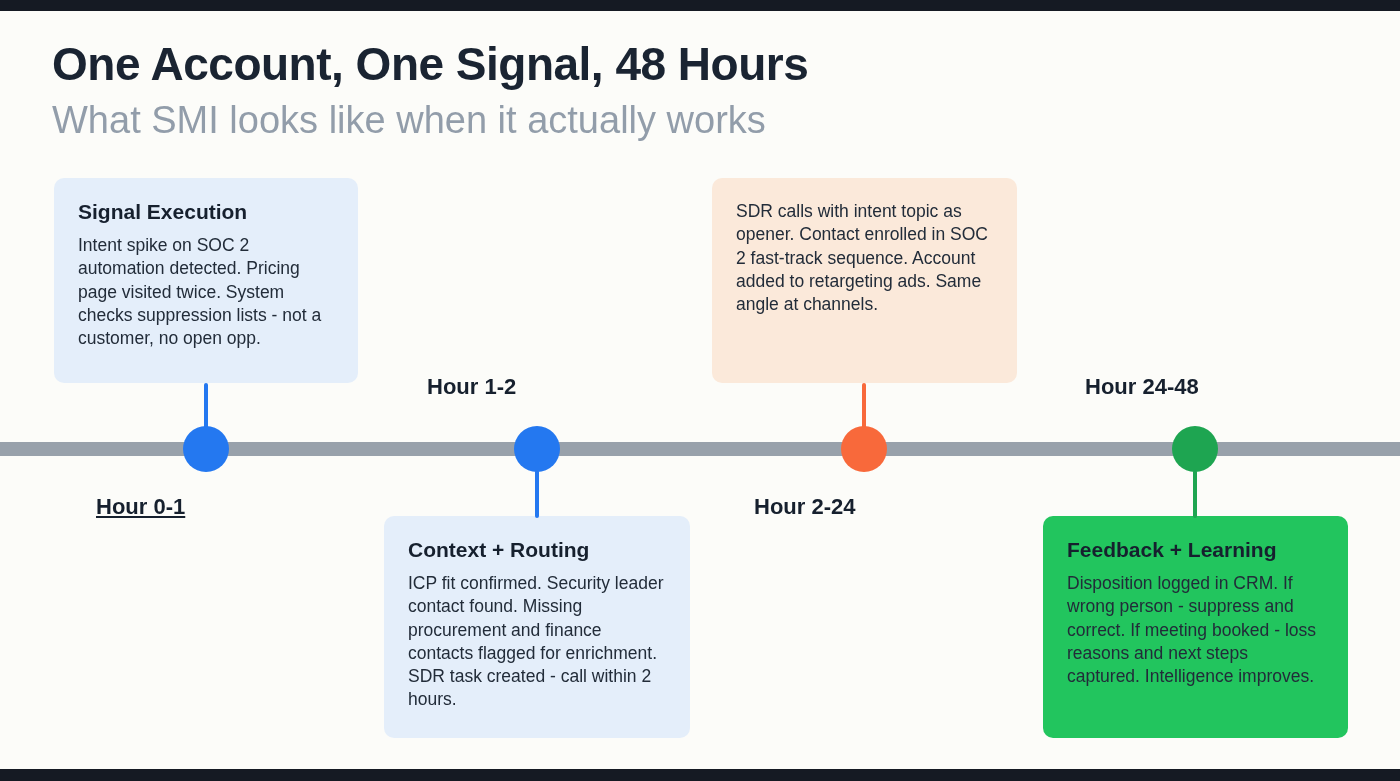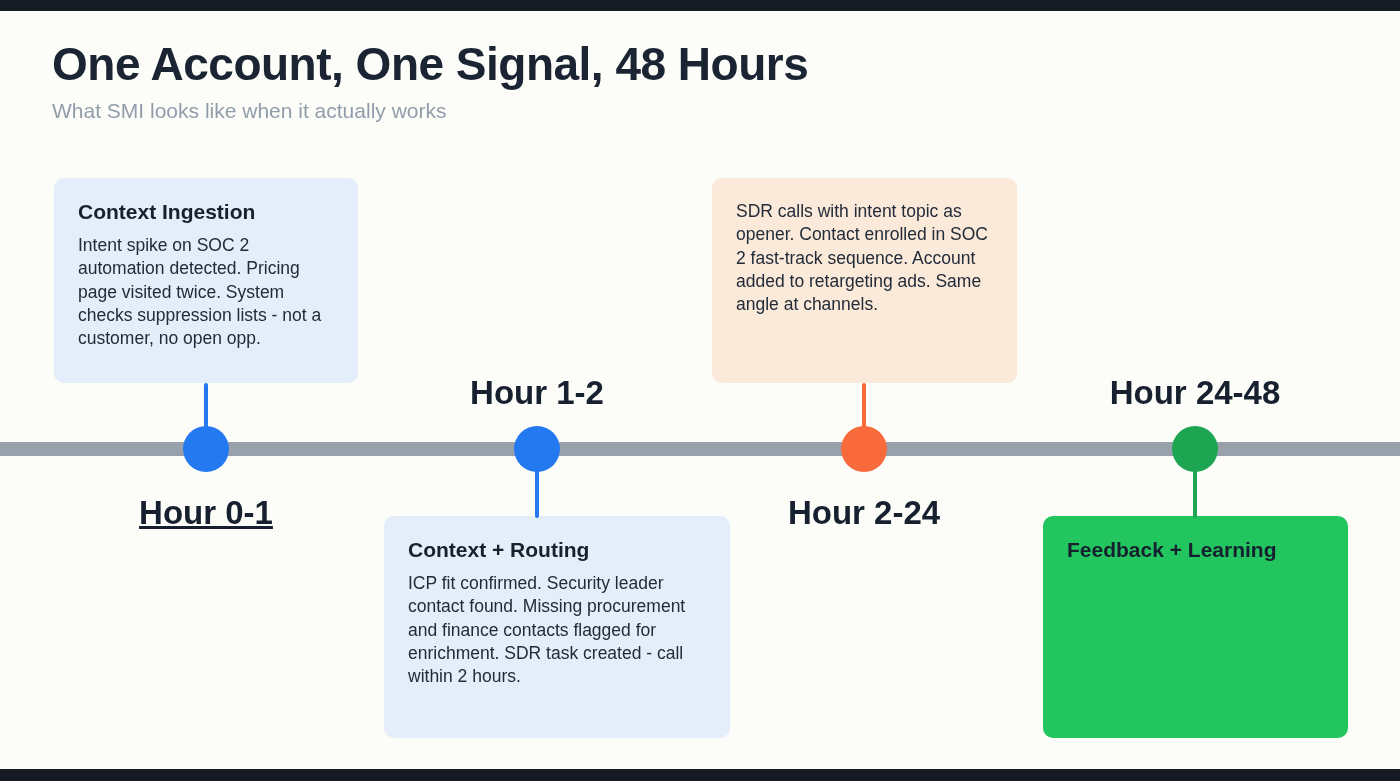--- a/index.html
+++ b/index.html
@@ -27,21 +27,21 @@
   .page-title {
     font-size: 46px;
     font-weight: 800;
     letter-spacing: -0.5px;
     color: #1a2432;
     line-height: 1.15;
     text-align: center;
   }
   .page-subtitle {
     margin-top: 8px;
-    font-size: 21px;
+    font-size: 38px;
     font-weight: 400;
     color: #929daa;
   }
 
   .timeline-bar {
     position: absolute;
     left: 0; right: 0;
     top: 442px;
     height: 14px;
     background: #98a1ab;
@@ -76,34 +76,34 @@
     top: 426px;
   }
   .connector {
     position: absolute;
     width: 4px;
     border-radius: 2px;
   }
   .hour-label {
     position: absolute;
     width: 220px;
-    text-align: center;
-    font-size: 33px;
+    text-align: left;
+    font-size: 22px;
     font-weight: 700;
     color: #16202e;
   }
 
   
   .m0 .card      { left: 54px;  top: 178px; width: 304px; height: 205px; }
   .m0 .connector { left: 204px; top: 383px; height: 46px; }
   .m0 .dot       { left: 183px; }
   .m0 .hour-label{ left: 96px;  top: 494px; text-decoration: underline; }
 
   
-  .m1 .card      { left: 384px; top: 516px; width: 346px; height: 222px; }
+  .m1 .card      { left: 384px; top: 516px; width: 306px; height: 222px; }
   .m1 .connector { left: 535px; top: 470px; height: 48px; }
   .m1 .dot       { left: 514px; }
   .m1 .hour-label{ left: 427px; top: 374px; }
 
   
   .m2 .card      { left: 712px; top: 178px; width: 305px; height: 205px; }
   .m2 .connector { left: 862px; top: 383px; height: 46px; }
   .m2 .dot       { left: 841px; }
   .m2 .hour-label{ left: 754px; top: 494px; }
 
@@ -121,21 +121,21 @@
 
 <div class="header">
   <div class="page-title" style="color: rgb(26, 36, 50);">One Account, One Signal, 48 Hours</div>
   <div class="page-subtitle" style="color: rgb(146, 157, 170);">What SMI looks like when it actually works</div>
 </div>
 
 <div class="timeline-bar" style="background: rgb(152, 161, 171);"></div>
 
 <div class="milestone m0">
   <div class="card" style="background: rgb(228, 238, 250);">
-    <div class="card-title">Context Ingestion</div>
+    <div class="card-title">Signal Execution</div>
     <div class="card-body">Intent spike on SOC 2 automation detected. Pricing page visited twice. System checks suppression lists - not a customer, no open opp.</div>
   </div>
   <div class="connector" style="background: rgb(36, 120, 240);"></div>
   <div class="dot" style="background: rgb(36, 120, 240);"></div>
   <div class="hour-label">Hour 0-1</div>
 </div>
 
 <div class="milestone m1">
   <div class="card" style="background: rgb(228, 238, 250);">
     <div class="card-title">Context + Routing</div>
@@ -151,17 +151,18 @@
     <div class="card-body">SDR calls with intent topic as opener. Contact enrolled in SOC 2 fast-track sequence. Account added to retargeting ads. Same angle at channels.</div>
   </div>
   <div class="connector" style="background: rgb(248, 105, 59);"></div>
   <div class="dot" style="background: rgb(248, 105, 59);"></div>
   <div class="hour-label">Hour 2-24</div>
 </div>
 
 <div class="milestone m3">
   <div class="card" style="background: #22c55e;">
     <div class="card-title">Feedback + Learning</div>
+    <div class="card-body">Disposition logged in CRM. If wrong person - suppress and correct. If meeting booked - loss reasons and next steps captured. Intelligence improves.</div>
   </div>
   <div class="connector" style="background: rgb(30, 165, 81);"></div>
   <div class="dot" style="background: rgb(30, 165, 81);"></div>
   <div class="hour-label">Hour 24-48</div>
 </div>
 
 </body></html>

